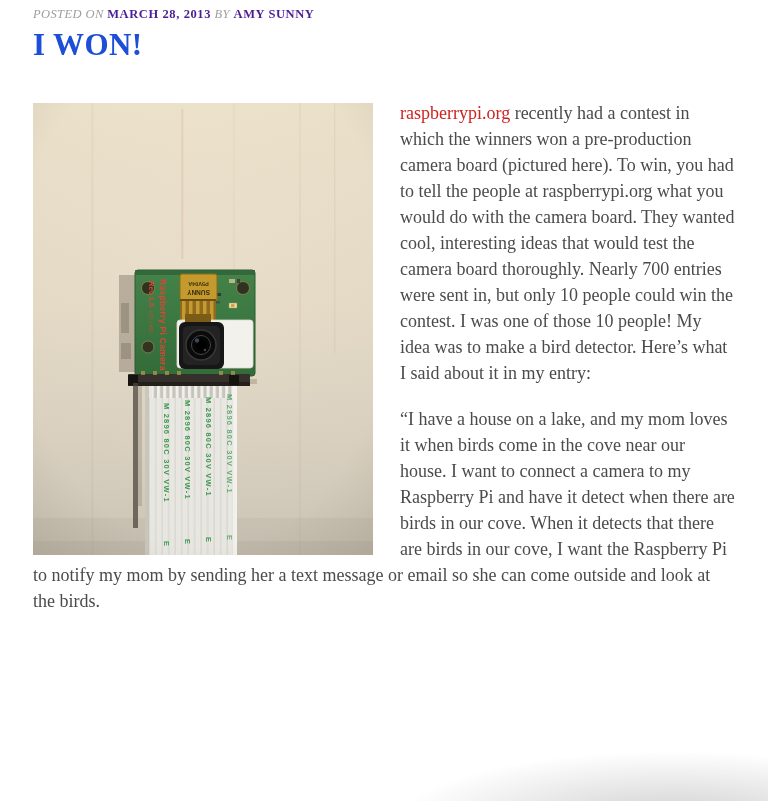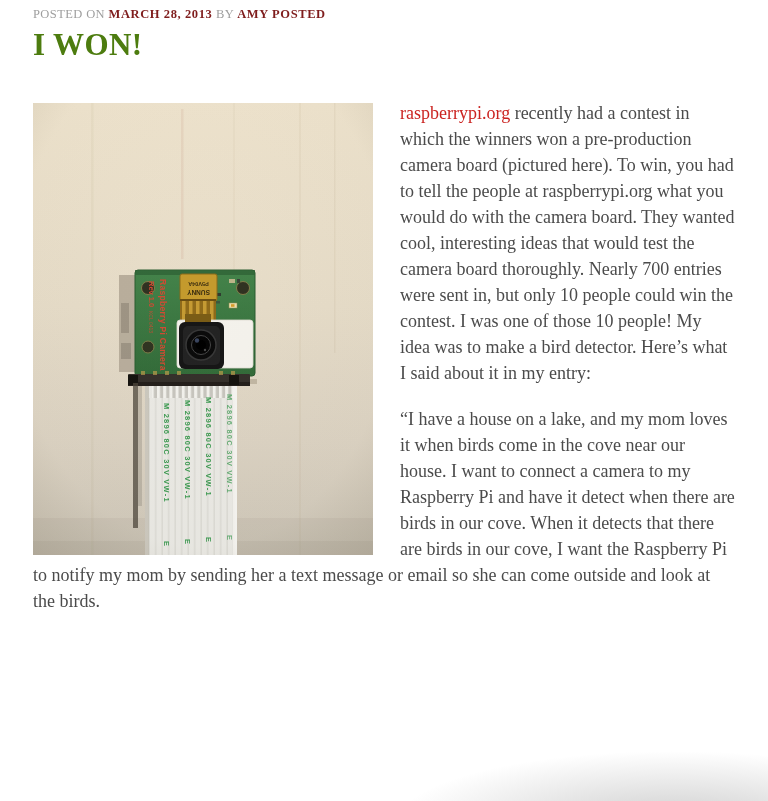--- a/index.html
+++ b/index.html
@@ -1,45 +1,45 @@
 <!DOCTYPE html>
 <html><head>
 <meta charset="utf-8">
 <style>
   html,body{margin:0;padding:0;background:#ffffff;}
   .page{position:relative;width:768px;height:801px;background:#ffffff;overflow:hidden;
         font-family:"Liberation Serif", serif;}
   .container{padding:6px 33px 0 33px;}
 
   .post-meta{font-size:12.5px;letter-spacing:.4px;line-height:16px;color:#9b9b9b;}
-  .meta-italic{color:#9e9e9e;}
-  .meta-bold{font-weight:700;color:#7f1d1d;letter-spacing:.6px;}
+  .meta-italic{font-style:italic;color:#9e9e9e;}
+  .meta-bold{font-weight:700;color:#4c1d95;letter-spacing:.6px;}
 
   h1.post-title{margin:7px 0 38px 0;font-size:31px;line-height:1.05;font-weight:700;
-        color:#4d7c0f;letter-spacing:.4px;}
+        color:#1d4ed8;letter-spacing:.4px;}
 
   .post-content{font-size:18px;line-height:26px;color:#4b4b4b;}
   .post-content p{margin:0 0 20px 0;}
   .photo-figure{float:left;width:340px;height:452px;margin:3px 27px 7px 0;}
   a.red-link{color:#cb2421;text-decoration:none;cursor:pointer;}
 
   .bottom-shade{position:absolute;right:0;bottom:0;width:430px;height:62px;pointer-events:none;
         background:radial-gradient(ellipse 95% 170% at 78% 135%, rgba(105,105,105,0.33), rgba(105,105,105,0) 68%);}
 </style>
 </head>
 <body>
 
 <div class="page">
   <div class="container">
 
     <div class="post-meta">
       <span class="meta-italic">POSTED ON</span>
       <span class="meta-bold">MARCH 28, 2013</span>
       <span class="meta-italic">BY</span>
-      <span class="meta-bold">AMY POSTED</span>
+      <span class="meta-bold">AMY SUNNY</span>
     </div>
 
     <h1 class="post-title">I WON!</h1>
 
     <div class="post-content">
       <p>
         <span class="photo-figure">
           
           <svg width="340" height="452" viewBox="0 0 340 452">
             <defs>

